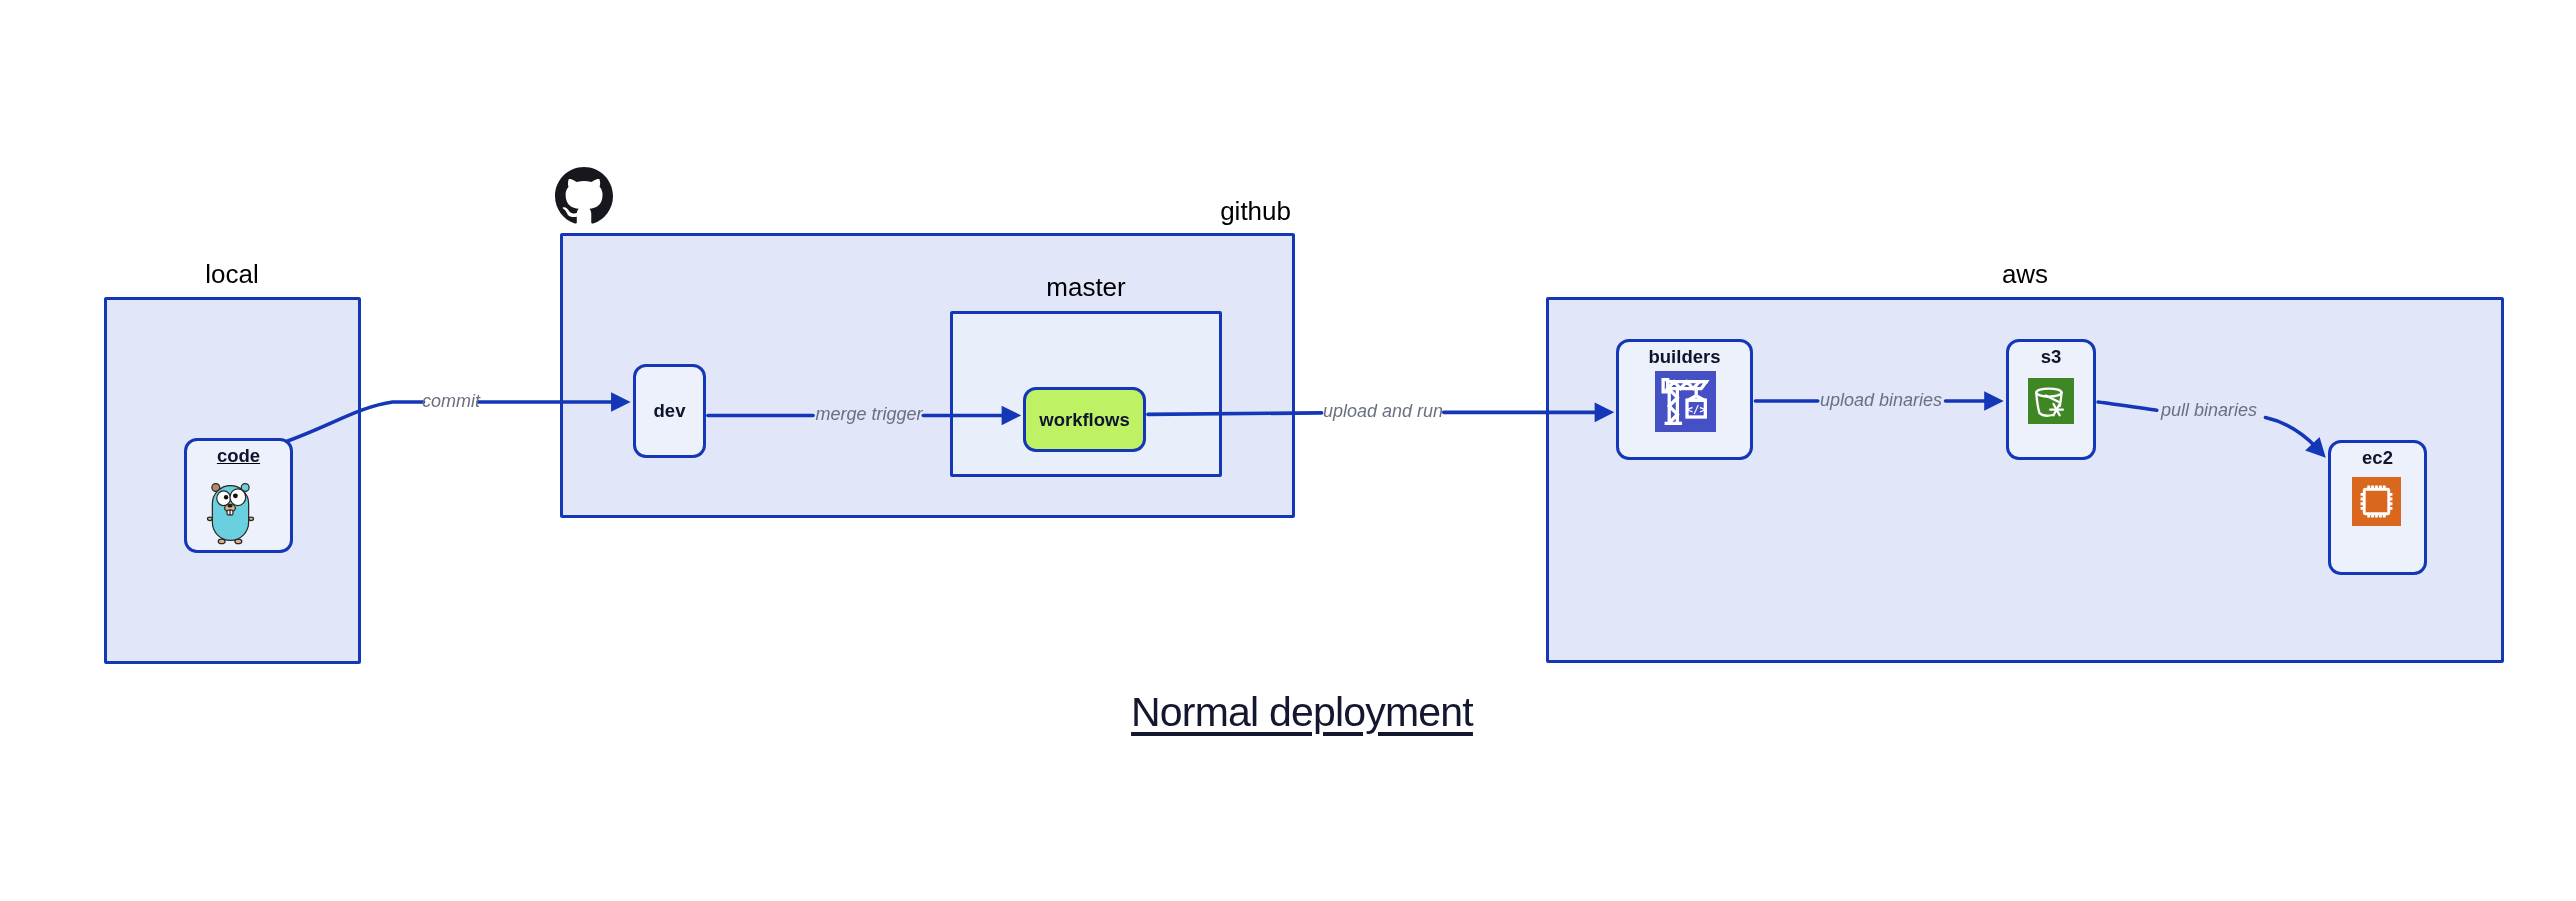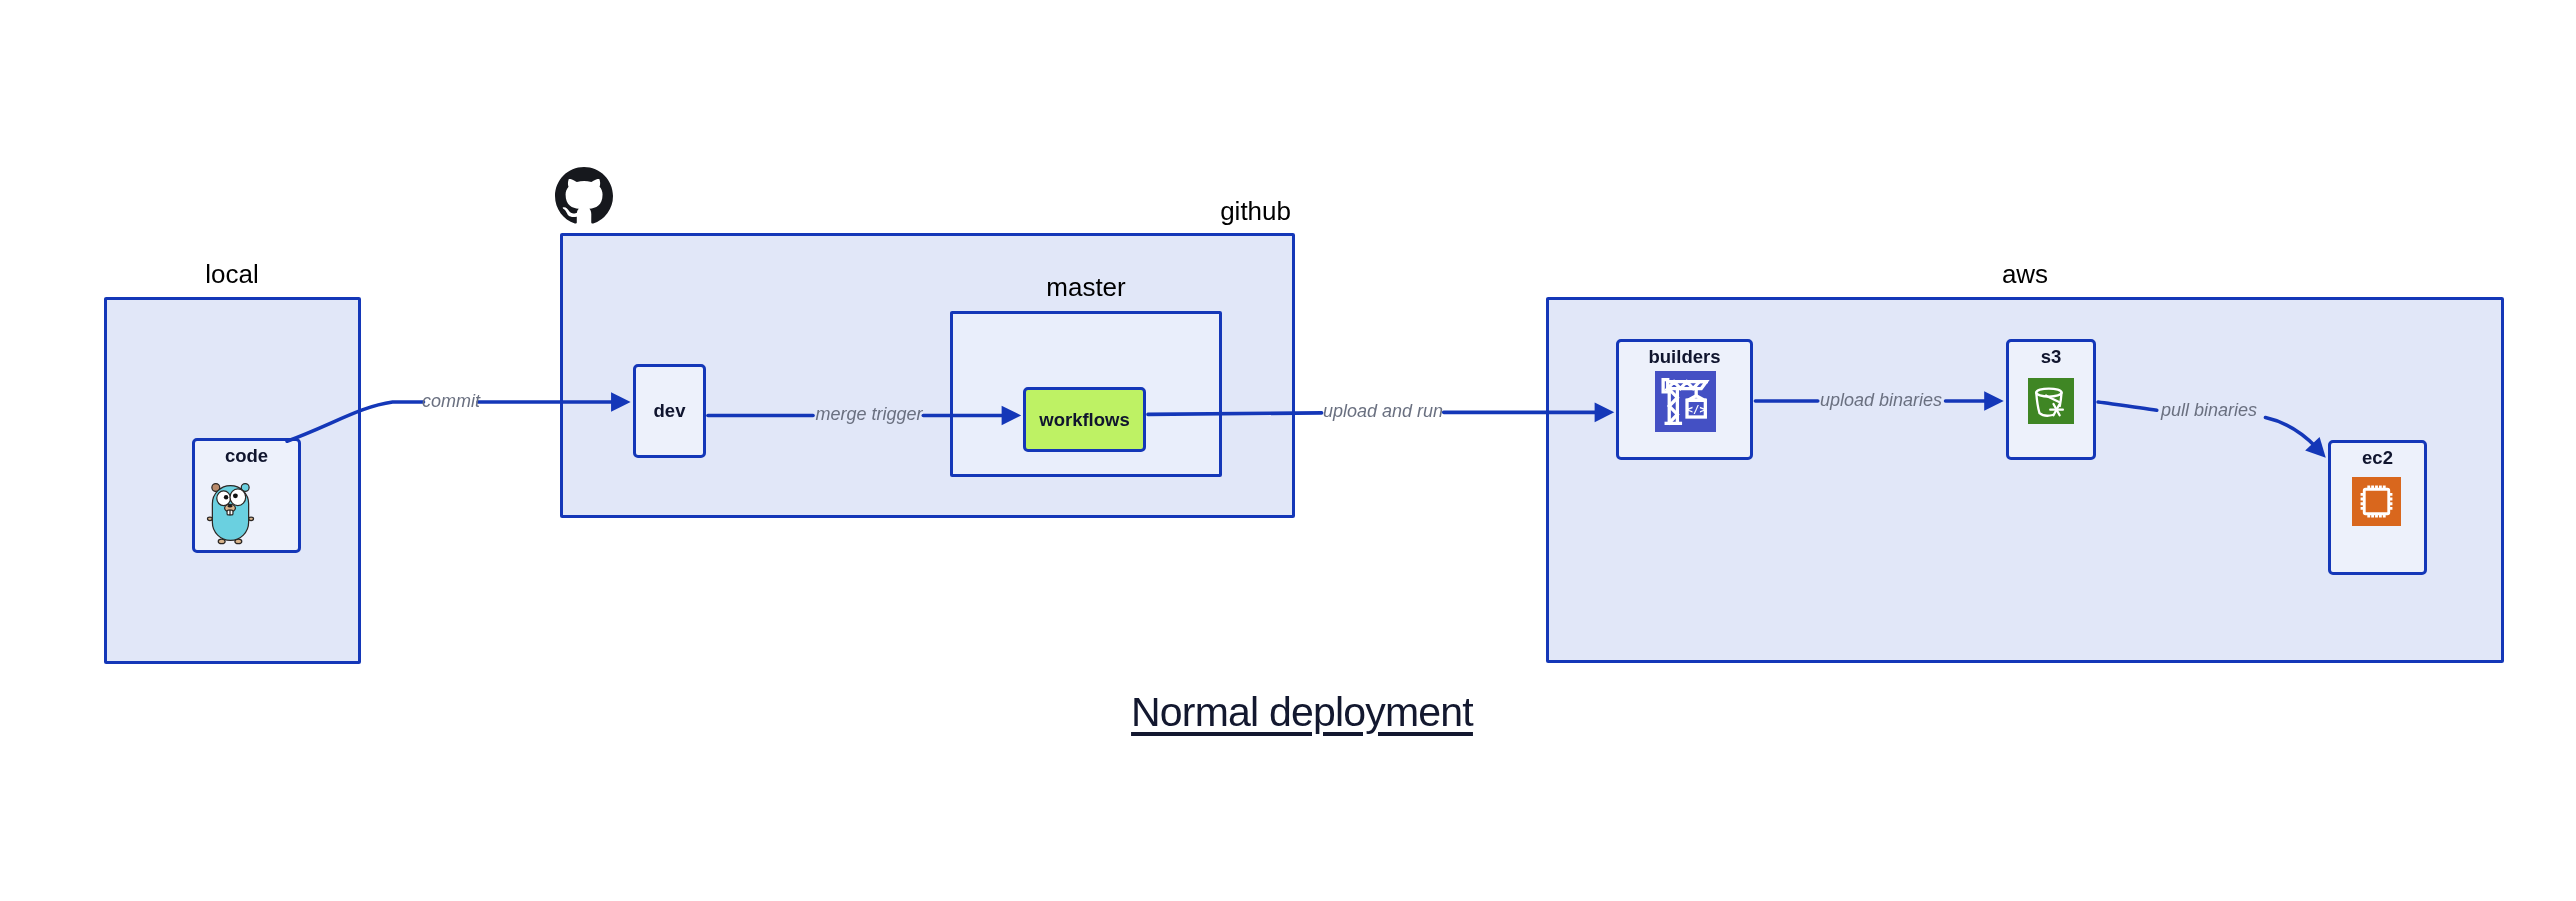--- a/index.html
+++ b/index.html
@@ -1,21 +1,21 @@
 <!DOCTYPE html>
 <html style="font-size:8.2px"><head>
 <meta charset="utf-8">
 <style>
   html,body{margin:0;padding:0;background:#ffffff;}
   body{width:2604px;height:902px;overflow:hidden;font-family:"Liberation Sans",sans-serif;}
   #canvas{position:relative;width:2604px;height:902px;background:#ffffff;}
 
   .container-box{position:absolute;background:#e1e7f8;border:3.6px solid #1437b8;border-radius:2.1px;box-sizing:border-box;z-index:1;}
   .mid-box{position:absolute;background:#e9eefb;border:3.6px solid #1437b8;border-radius:2.1px;box-sizing:border-box;z-index:2;}
-  .node-box{position:absolute;background:#edf1fb;border:3.1px solid #1437b8;border-radius:5px;box-sizing:border-box;z-index:3;
+  .node-box{position:absolute;background:#edf1fb;border:3.1px solid #1437b8;border-radius:13px;box-sizing:border-box;z-index:3;
             display:flex;flex-direction:column;align-items:center;}
   .node-box.center{justify-content:center;}
   .node-box.toplabel{justify-content:flex-start;}
   .node-box.lightest{background:#bef264;}
 
   .container-label{position:absolute;font-size:26px;color:#000000;white-space:nowrap;z-index:4;}
   .center-x{transform:translateX(-50%);}
   .right-x{transform:translateX(-100%);}
   .node-label{font-weight:bold;font-size:18.5px;color:#10152e;text-align:center;white-space:nowrap;}
   .pad-top{padding-top:4.1px;}
@@ -39,21 +39,21 @@
   <div class="container-box" style="left:104px;top:297px;width:257px;height:367px;"></div>
   <div class="container-box" style="left:560px;top:233px;width:735px;height:285px;"></div>
   <div class="container-box" style="left:1546px;top:297px;width:958px;height:366px;"></div>
   <div class="mid-box" style="left:950px;top:311px;width:272px;height:166px;"></div>
 
   <div class="container-label center-x" style="left:232px;top:259px;">local</div>
   <div class="container-label right-x" style="left:1291px;top:196px;">github</div>
   <div class="container-label center-x" style="left:1086px;top:272px;">master</div>
   <div class="container-label center-x" style="left:2025px;top:259px;">aws</div>
 
-  <div class="node-box toplabel" style="left:192px;top:438px;width:109px;height:115px;">
+  <div class="node-box toplabel" style="left:184px;top:438px;width:109px;height:115px;text-decoration:underline;">
     <div class="node-label pad-top">code</div>
   </div>
   <div class="node-box center" style="left:633px;top:364px;width:73px;height:94px;">
     <div class="node-label">dev</div>
   </div>
   <div class="node-box center lightest" style="left:1023px;top:387px;width:123px;height:65px;">
     <div class="node-label">workflows</div>
   </div>
   <div class="node-box toplabel" style="left:1616px;top:339px;width:137px;height:121px;">
     <div class="node-label pad-top">builders</div>

